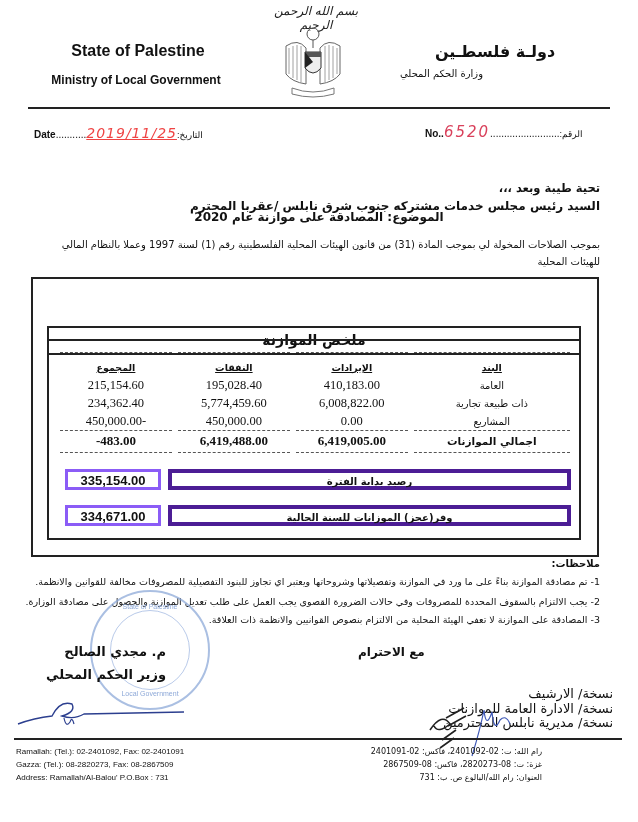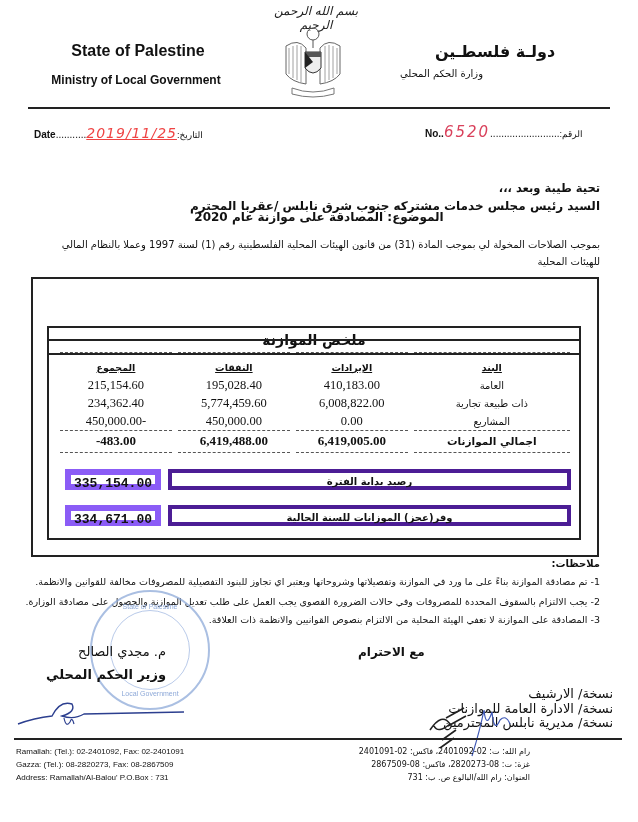--- a/index.html
+++ b/index.html
@@ -43,41 +43,41 @@
   .tbl-row { display: flex; height: 18px; align-items: center; }
   .tbl-row .c { text-align: center; }
   .c1 { width: 162px; font-family: "DejaVu Sans", sans-serif; font-size: 10px; }
   .c2, .c3, .c4 { width: 116px; margin-right: 6px; }
   .dash-row { height: 6px; display: flex; }
   .dash-row .c { border-top: 1px dashed #555; }
   .hdr-cell { font-family: "DejaVu Sans", sans-serif; font-size: 9.5px; text-decoration: underline; font-weight: bold; }
   .total-row { font-weight: bold; font-size: 13px; }
   .total-row .c1 { font-weight: bold; font-size: 10.5px; }
 
-  .sum-val { height: 21px; border: 6px solid #8b5cf6; font-family: Liberation Mono, monospace; font-weight: bold; font-size: 13px; text-align: center; line-height: 17px; }
+  .sum-val { height: 21px; border: 3px solid #8b5cf6; font-family: Liberation Sans, sans-serif; font-weight: bold; font-size: 13px; text-align: center; line-height: 17px; }
   .sum-lbl { height: 21px; border: 4px solid #4c1d95; font-size: 10px; font-weight: bold; text-align: center; line-height: 17px; direction: rtl; }
 
   
   .notes-title { right: 38px; top: 558px; font-size: 10px; font-weight: bold; }
   .note { right: 38px; font-size: 9.5px; white-space: nowrap; }
 
   
   .regards { left: 358px; top: 645px; font-size: 12px; font-weight: bold; direction: rtl; }
-  .sig-name { left: 36px; top: 644px; width: 130px; text-align: right; font-size: 13px; font-weight: normal; direction: rtl; }
+  .sig-name { left: 36px; top: 644px; width: 130px; text-align: right; font-size: 13px; font-weight: bold; direction: rtl; }
   .sig-title { left: 30px; top: 667px; width: 136px; text-align: right; font-size: 13px; font-weight: bold; direction: rtl; }
   .stamp { left: 90px; top: 590px; width: 120px; height: 120px; border: 2px solid #8ea9d8; border-radius: 50%; opacity: 0.75; }
   .stamp-inner { left: 110px; top: 610px; width: 80px; height: 80px; border: 1px solid #a7bde3; border-radius: 50%; opacity: 0.8; }
   .stamp-text { left: 100px; top: 603px; width: 100px; font-size: 7px; color: #8ea9d8; text-align: center; font-family: "Liberation Sans", sans-serif; }
   .stamp-text2 { left: 100px; top: 690px; width: 100px; font-size: 7px; color: #8ea9d8; text-align: center; font-family: "Liberation Sans", sans-serif; }
 
   .cc { right: 25px; font-size: 13px; direction: rtl; text-align: right; }
 
   .foot-rule { left: 14px; top: 738px; width: 608px; height: 2px; background: #222; }
   .foot-en { left: 16px; font-family: "Liberation Sans", sans-serif; font-size: 8px; }
-  .foot-ar { right: 108px; font-family: "DejaVu Sans", sans-serif; font-size: 8px; direction: rtl; text-align: right; }
+  .foot-ar { right: 96px; font-family: "DejaVu Sans", sans-serif; font-size: 8px; direction: rtl; text-align: right; }
 </style>
 </head>
 <body>
 
 <div class="abs basmala">بسم الله الرحمن الرحيم</div>
 
 <div class="abs emblem">
   <svg width="70" height="78" viewBox="0 0 70 78">
 
     <circle cx="35" cy="10" r="6" fill="none" stroke="#555" stroke-width="1"></circle>

